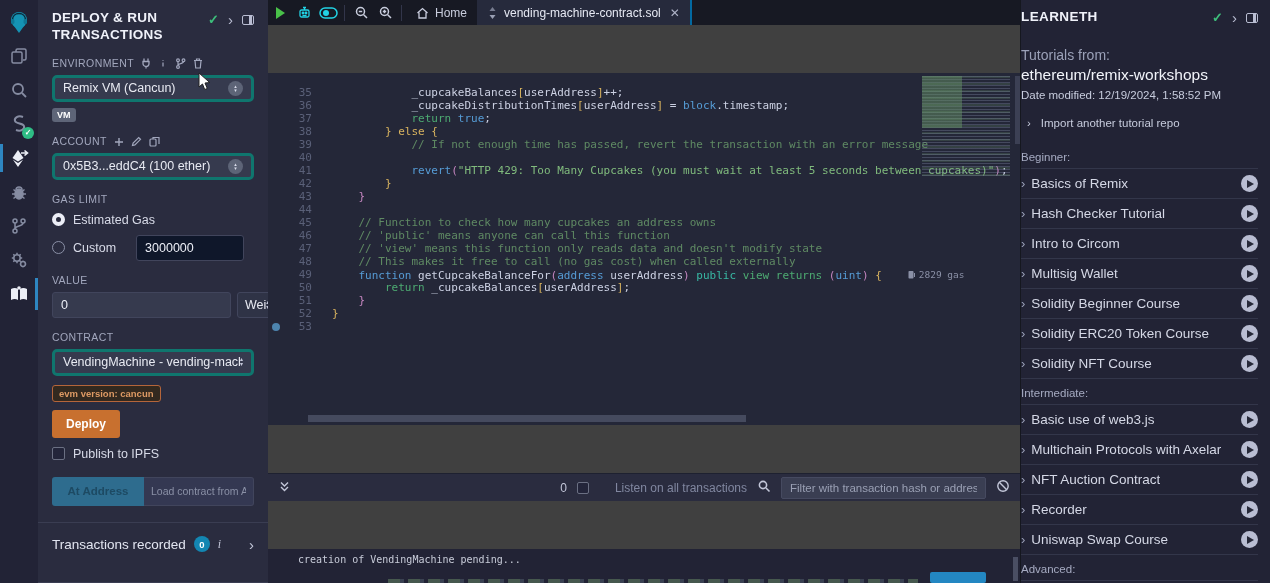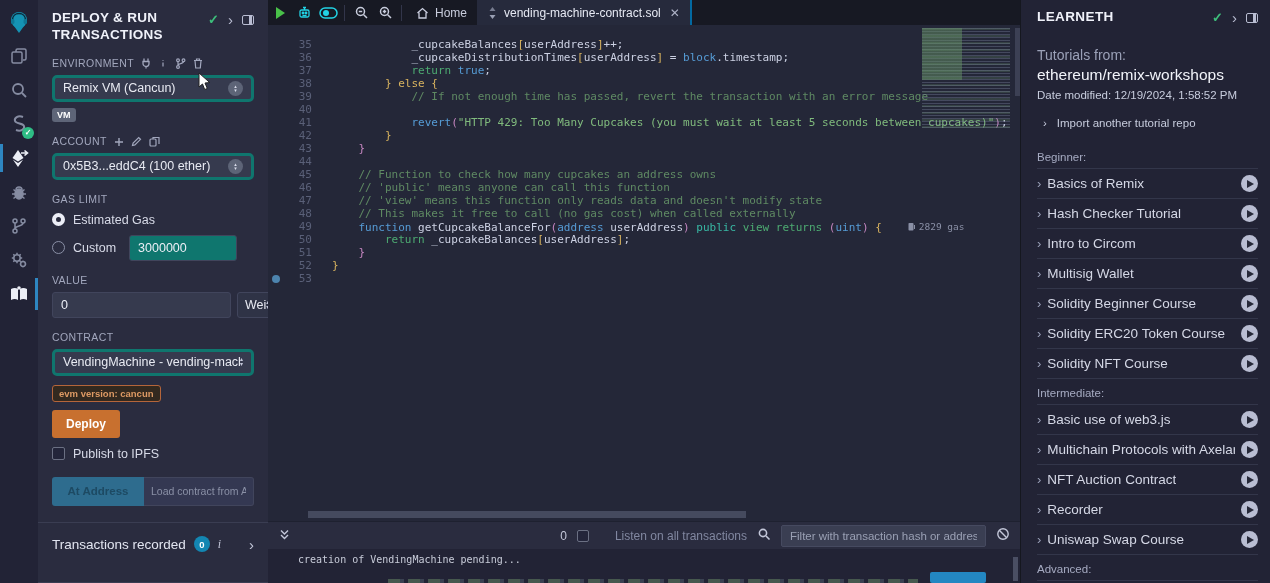--- a/index.html
+++ b/index.html
@@ -34,21 +34,21 @@
   .select .sval{white-space:nowrap;overflow:hidden;}
   .circ-step{margin-left:auto;width:15px;height:15px;border-radius:50%;background:#5d6477;color:#d9dcea;
           display:flex;flex-direction:column;align-items:center;justify-content:center;font-size:5px;line-height:4px;flex-shrink:0;}
   .plain-step{margin-left:auto;color:#c4c8da;font-size:6px;line-height:5px;display:flex;flex-direction:column;align-items:center;flex-shrink:0;}
   .vm-badge{display:inline-block;margin-top:6px;background:#5e6578;color:#fff;font-size:9px;font-weight:bold;
           padding:2px 5px;border-radius:3px;}
   .radio-row{display:flex;align-items:center;gap:8px;margin-top:8px;}
   .radio{width:13px;height:13px;border-radius:50%;border:1px solid #8a90a6;background:transparent;flex-shrink:0;}
   .radio.sel{border:4px solid #eceef6;background:#2a2c3f;}
   .radio-label{color:#d8dbe8;font-size:12.5px;}
-  .gas-input{width:108px;height:26px;margin-left:5px;background:#0f766e;border:1px solid #41455c;border-radius:3px;
+  .gas-input{width:108px;height:26px;margin-left:12px;background:#0f172a;border:1px solid #41455c;border-radius:3px;
           color:#eceef6;font-size:12.5px;padding:0 8px;font-family:"Liberation Sans",sans-serif;}
   .value-row{margin-top:6px;display:flex;gap:6px;}
   .value-input{flex:1;height:26px;background:#363a4e;border:1px solid #41455c;border-radius:3px;color:#eceef6;
           font-size:12.5px;padding:0 8px;font-family:"Liberation Sans",sans-serif;}
   .unit-sel{width:58px;height:26px;background:#2f3346;border:1px solid #41455c;border-radius:3px;display:flex;
           align-items:center;padding:0 7px;color:#e8eaf2;font-size:12.5px;cursor:pointer;}
   .evm-badge{display:inline-block;margin-top:9px;border:1px solid #b5653a;color:#de9a64;background:#33291f;
           font-size:9.5px;font-weight:bold;padding:2px 6px;border-radius:3px;}
   .deploy-btn{display:block;margin-top:8px;background:#c8702f;border:none;border-radius:3px;color:#fff;
           font-weight:bold;font-size:12px;padding:7px 14px;cursor:pointer;font-family:"Liberation Sans",sans-serif;}
@@ -62,21 +62,21 @@
   .ataddr-input::placeholder{color:#8a90a6;}
   .divider{height:1px;background:#3a3d52;margin:16px -14px 0 -14px;}
   .rec-row{display:flex;align-items:center;gap:8px;padding:13px 0;}
   .rec-title{color:#e2e5f0;font-size:13.5px;}
   .count-badge{width:16px;height:16px;border-radius:50%;background:#1386b2;color:#fff;font-size:9.5px;font-weight:bold;
           display:flex;align-items:center;justify-content:center;}
   .i-ic{color:#c3c7d9;font-family:"Liberation Serif",serif;font-style:italic;font-size:12px;}
   .rec-chev{margin-left:auto;color:#c3c7d9;font-size:15px;}
 
   
-  .main{flex:1;display:flex;flex-direction:column;min-width:0;background:#404040;}
+  .main{flex:1;display:flex;flex-direction:column;min-width:0;background:#404040;gap:48px;}
   .tabbar{height:25px;background:#171923;display:flex;align-items:center;flex-shrink:0;font-size:12px;}
   .tb-btn{display:flex;align-items:center;justify-content:center;width:24px;height:25px;cursor:pointer;}
   .tb-sep{width:1px;height:16px;background:#32354a;margin:0 4px;}
   .play-tri{width:0;height:0;border-left:9px solid #49c149;border-top:6px solid transparent;border-bottom:6px solid transparent;}
   .tab{display:flex;align-items:center;gap:6px;height:25px;padding:0 10px;color:#c9cddd;cursor:pointer;}
   .tab.active{background:#262a3c;border-right:2px solid #0369a1;color:#e6e9f3;}
   .tab .x{color:#aeb3c7;font-size:12px;margin-left:3px;}
 
   .editor{flex:1;position:relative;background:#242738;overflow:hidden;
           font-family:"DejaVu Sans Mono",monospace;font-size:11px;}
@@ -107,21 +107,21 @@
   .filter-input::placeholder{color:#9aa0b4;}
   .termbody{flex-shrink:0;height:34px;background:#222335;position:relative;overflow:hidden;
            font-family:"DejaVu Sans Mono",monospace;font-size:10px;color:#c8ccd9;}
   .term-log{padding:5px 0 0 30px;}
   .tx-sliver{position:absolute;left:120px;bottom:0;width:530px;height:4px;
            background:repeating-linear-gradient(90deg,#46584e 0 12px,#3a4152 12px 16px,transparent 16px 20px);}
   .debug-sliver{position:absolute;left:662px;bottom:0;width:56px;height:11px;background:#2387c2;border-radius:2px;}
   .term-vscroll{position:absolute;right:2px;bottom:2px;width:5px;height:24px;background:#4a4e63;}
 
   
-  .learneth{width:250px;flex-shrink:0;background:#222335;border-left:1px solid #15171f;padding:8px 12px 0 16px;overflow:hidden;}
+  .learneth{width:250px;flex-shrink:0;background:#222335;border-left:1px solid #15171f;padding:8px 12px 0 0;overflow:hidden;}
   .ln-head{display:flex;align-items:center;}
   .ln-title{font-weight:bold;font-size:13.5px;letter-spacing:.4px;color:#f0f2fa;}
   .ln-meta-label{margin-top:22px;color:#9ba1b8;font-size:14px;}
   .ln-repo{margin-top:3px;color:#f2f4fa;font-size:15.5px;font-weight:500;}
   .ln-date{margin-top:5px;color:#c7ccdd;font-size:11.5px;}
   .ln-import{margin-top:16px;display:flex;align-items:center;gap:10px;color:#c7ccdd;font-size:11.5px;cursor:pointer;padding-left:6px;}
   .ln-sections{margin-top:14px;}
   .ln-sec-title{color:#a6abc2;font-size:11.5px;padding:8px 0 5px 0;border-bottom:1px solid #33364a;}
   .ln-row{display:flex;align-items:center;gap:6px;height:30px;border-bottom:1px solid #33364a;cursor:pointer;}
   .ln-row .rchev{color:#9aa0b8;font-size:13px;}

